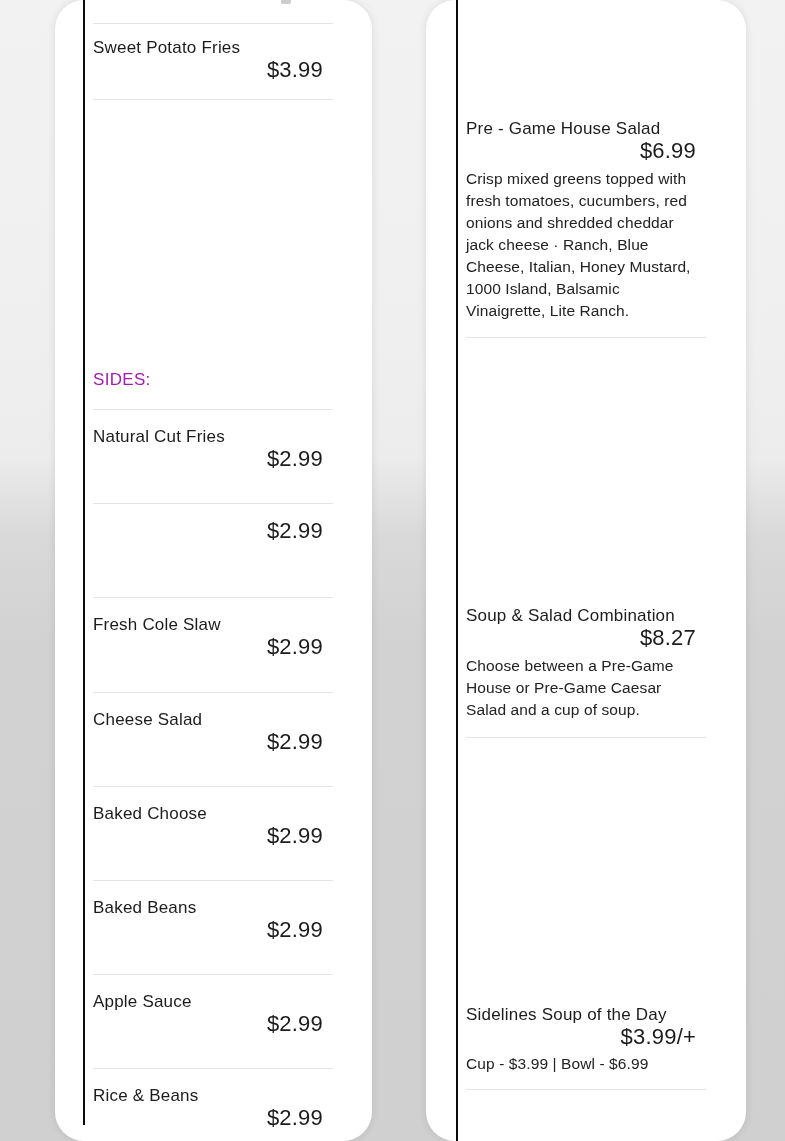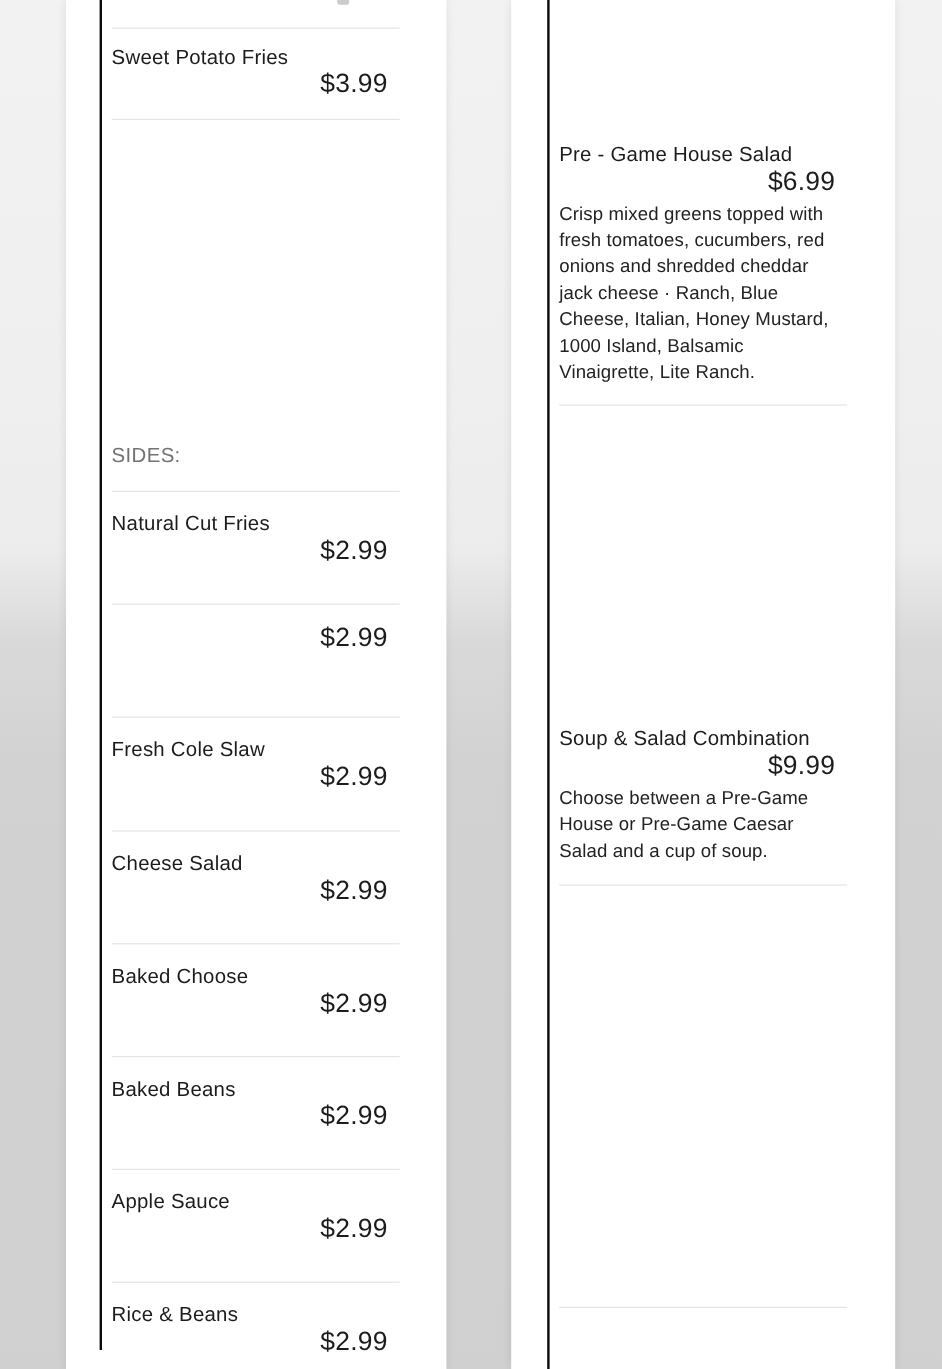--- a/index.html
+++ b/index.html
@@ -22,20 +22,21 @@
     color: #1e1e1e;
   }
 
   
   .page {
     position: absolute;
     top: 0;
     height: 1141px;
     background: #ffffff;
     box-shadow: 0 0 8px rgba(0,0,0,0.10);
+    border-radius: 29px;
   }
   .page-left  { left: 55px;  width: 317px; }
   .page-right { left: 413px; width: 320px; margin-left: 13px; }
 
   
   .frame-line {
     position: absolute;
     top: 0;
     width: 2px;
     background: #0b0b0b;
@@ -98,21 +99,21 @@
   }
 
   .abs-block { position: absolute; left: 0; width: 240px; }
 
   .heading {
     position: absolute;
     left: 0;
     font-size: 17px;
     line-height: 22px;
     letter-spacing: 0.3px;
-    color: #737373;
+    color: #a21caf;
   }
 
   
   .sides-list { position: absolute; left: 0; width: 240px; }
   .side-item {
     height: 77.2px;
     padding-top: 16px;
     border-bottom: 1px solid #e4e4e4;
   }
 </style>
@@ -181,21 +182,26 @@
 
     <div class="abs-block" style="top:118px">
       <span class="item-name">Pre - Game House Salad</span>
       <span class="item-price">$6.99</span>
       <div class="item-desc">Crisp mixed greens topped with fresh tomatoes, cucumbers, red onions and shredded cheddar jack cheese · Ranch, Blue Cheese, Italian, Honey Mustard, 1000 Island, Balsamic Vinaigrette, Lite Ranch.</div>
     </div>
     <div class="divider" style="top:337px"></div>
 
     <div class="abs-block" style="top:605px">
       <span class="item-name">Soup &amp; Salad Combination</span>
-      <span class="item-price">$9.99</span>
+      <span class="item-price">$8.27</span>
       <div class="item-desc">Choose between a Pre-Game House or Pre-Game Caesar Salad and a cup of soup.</div>
     </div>
     <div class="divider" style="top:737px"></div>
 
+    <div class="abs-block" style="top:1004px">
+      <span class="item-name">Sidelines Soup of the Day</span>
+      <span class="item-price">$3.99/+</span>
+      <div class="item-desc" style="margin-top:5px">Cup - $3.99 | Bowl - $6.99</div>
+    </div>
     <div class="divider" style="top:1089px"></div>
 
   </div>
 </div>
 
 </body></html>

